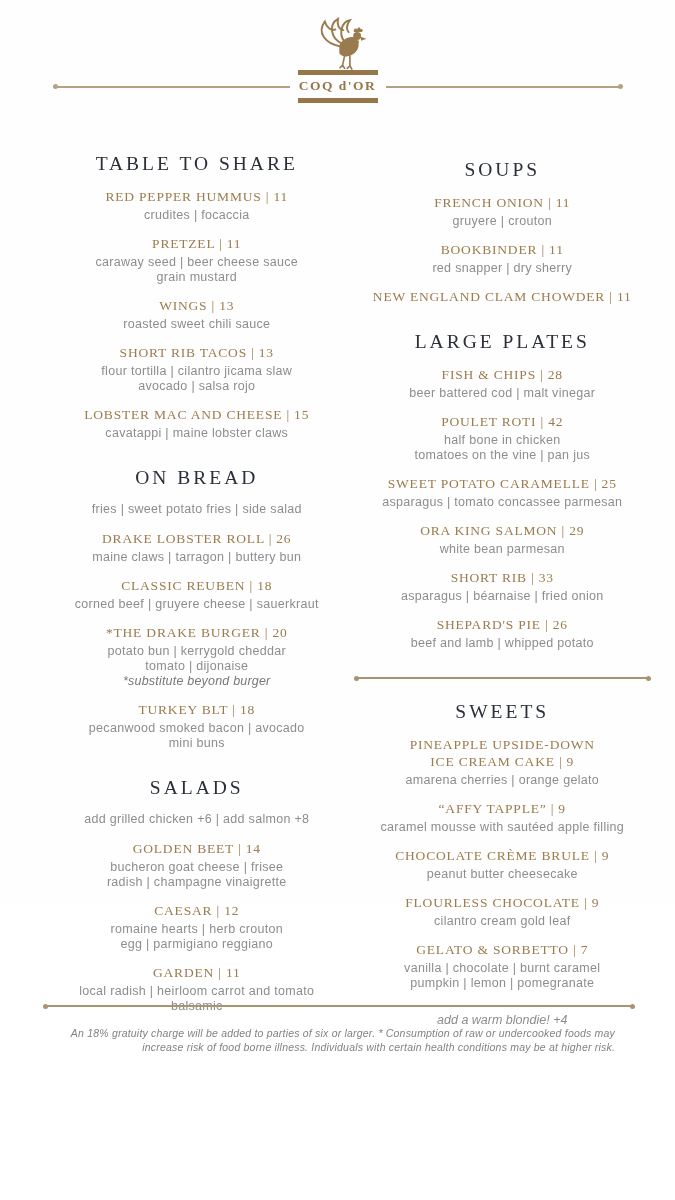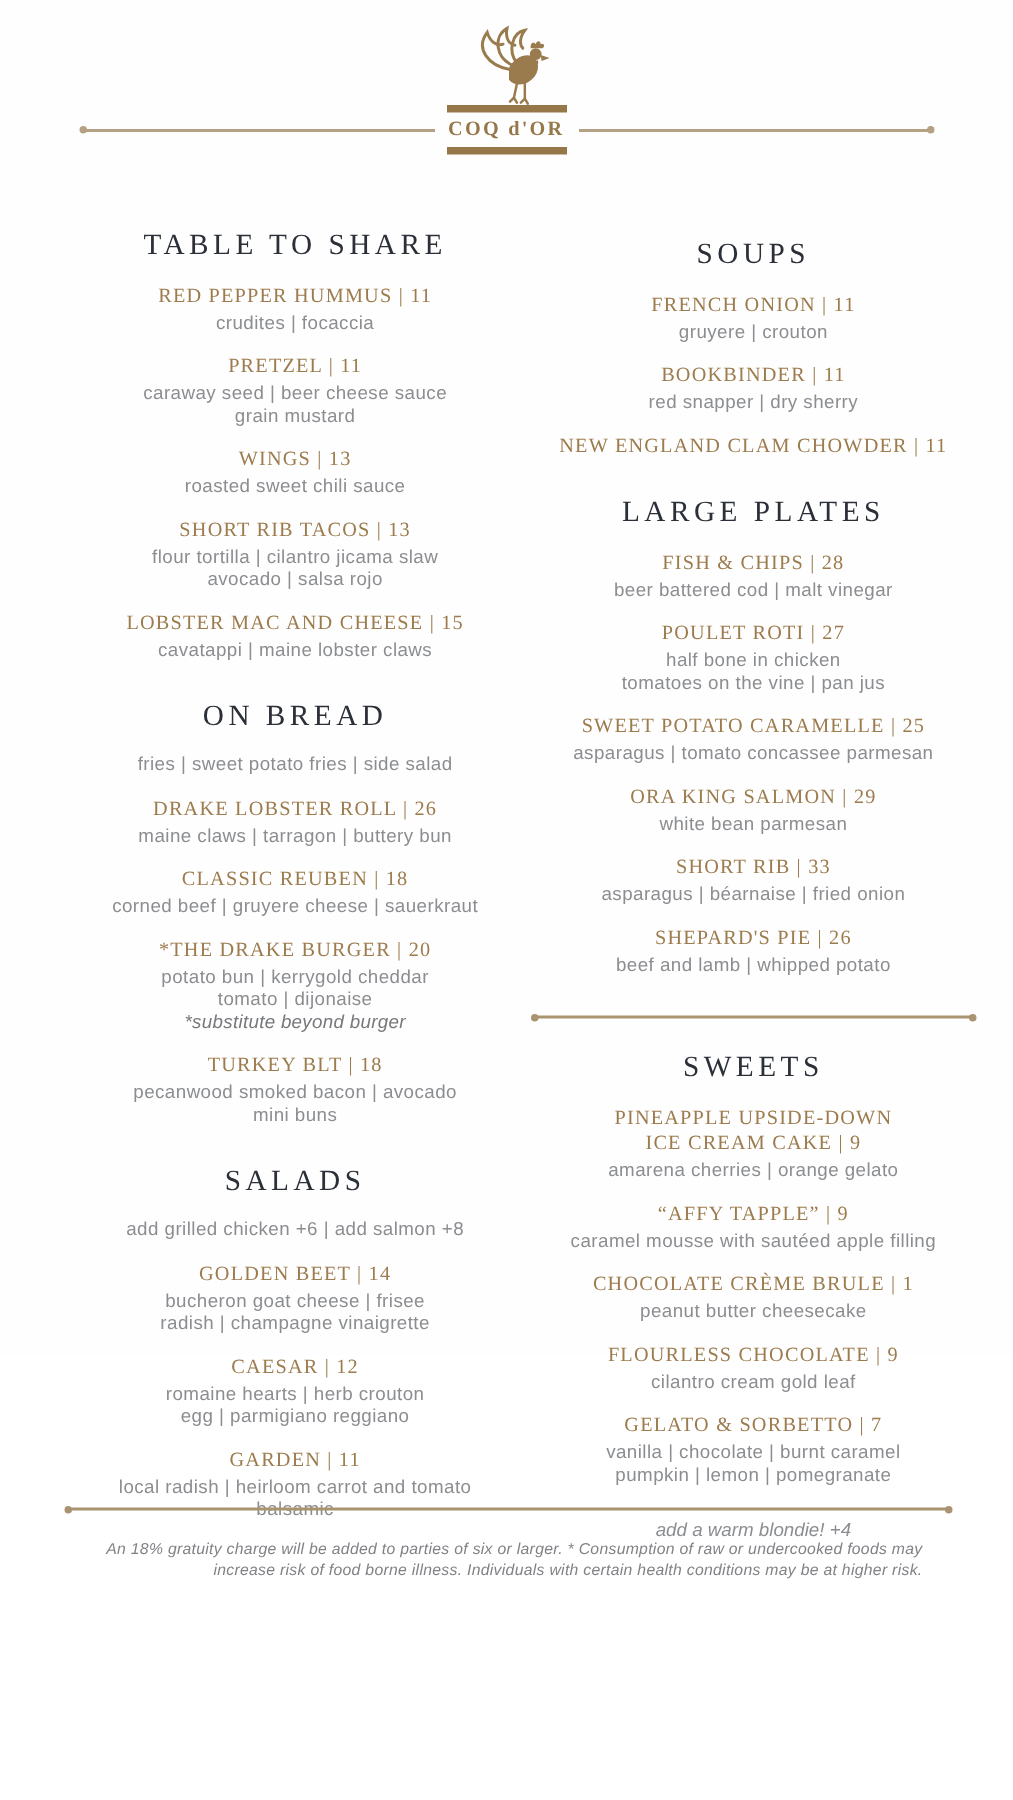--- a/index.html
+++ b/index.html
@@ -172,21 +172,21 @@
             <p class="item-name">NEW ENGLAND CLAM CHOWDER | 11</p>
           </div>
         </section>
         <section class="section">
           <h2 class="section-title">LARGE PLATES</h2>
           <div class="menu-item">
             <p class="item-name">FISH &amp; CHIPS | 28</p>
             <p class="item-desc">beer battered cod | malt vinegar</p>
           </div>
           <div class="menu-item">
-            <p class="item-name">POULET ROTI | 27</p>
+            <p class="item-name">POULET ROTI | 42</p>
             <p class="item-desc">half bone in chicken
 tomatoes on the vine | pan jus</p>
           </div>
           <div class="menu-item">
             <p class="item-name">SWEET POTATO CARAMELLE | 25</p>
             <p class="item-desc">asparagus | tomato concassee parmesan</p>
           </div>
           <div class="menu-item">
             <p class="item-name">ORA KING SALMON | 29</p>
             <p class="item-desc">white bean parmesan</p>
@@ -206,21 +206,21 @@
           <div class="menu-item">
             <p class="item-name">PINEAPPLE UPSIDE-DOWN
 ICE CREAM CAKE | 9</p>
             <p class="item-desc">amarena cherries | orange gelato</p>
           </div>
           <div class="menu-item">
             <p class="item-name">“AFFY TAPPLE” | 9</p>
             <p class="item-desc">caramel mousse with sautéed apple filling</p>
           </div>
           <div class="menu-item">
-            <p class="item-name">CHOCOLATE CRÈME BRULE | 1</p>
+            <p class="item-name">CHOCOLATE CRÈME BRULE | 9</p>
             <p class="item-desc">peanut butter cheesecake</p>
           </div>
           <div class="menu-item">
             <p class="item-name">FLOURLESS CHOCOLATE | 9</p>
             <p class="item-desc">cilantro cream gold leaf</p>
           </div>
           <div class="menu-item">
             <p class="item-name">GELATO &amp; SORBETTO | 7</p>
             <p class="item-desc">vanilla | chocolate | burnt caramel
 pumpkin | lemon | pomegranate</p>

